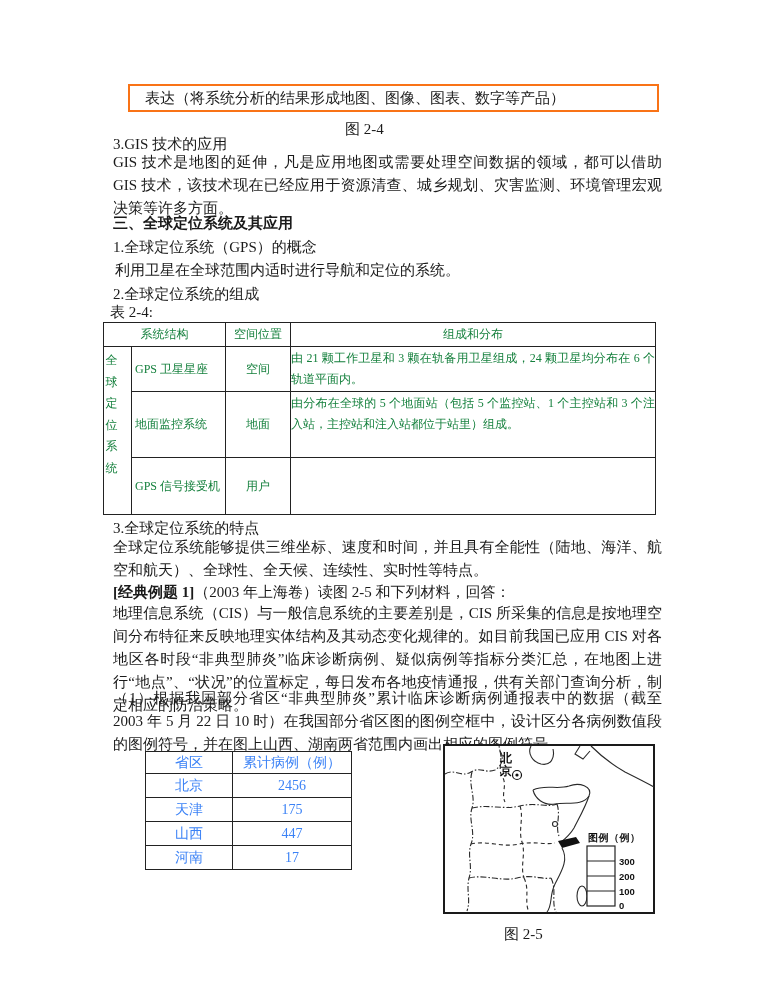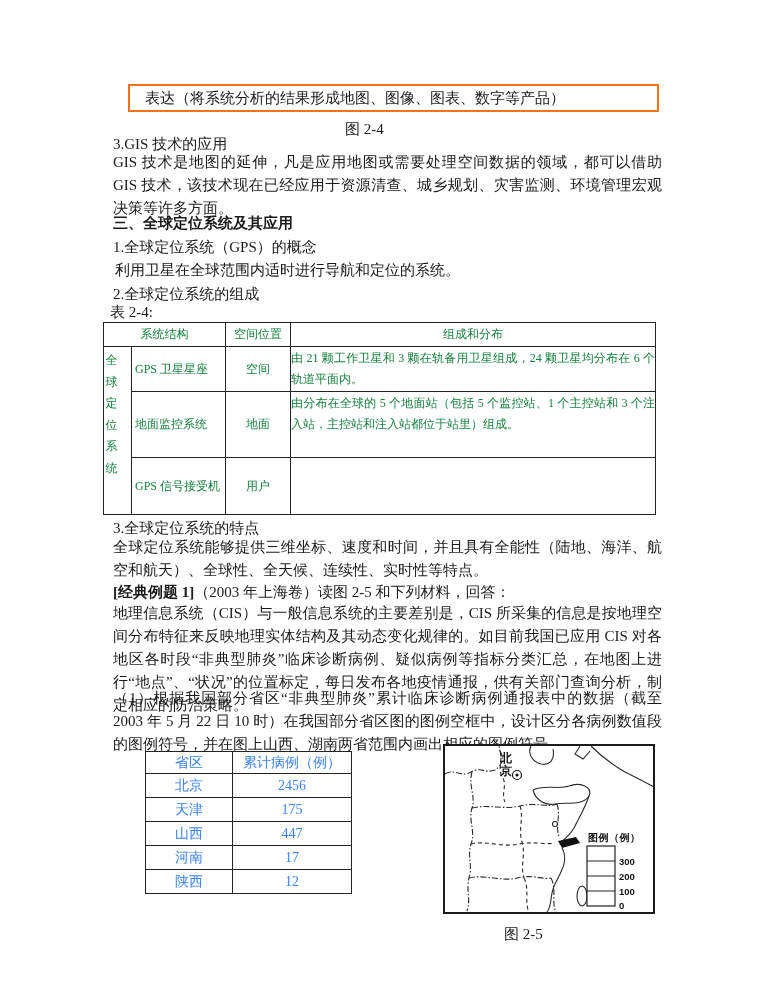--- a/index.html
+++ b/index.html
@@ -128,24 +128,20 @@
       <td>175</td>
     </tr>
     <tr style="height:24px">
       <td>山西</td>
       <td>447</td>
     </tr>
     <tr style="height:24px">
       <td>河南</td>
       <td>17</td>
     </tr>
-    <tr style="height:24px">
-      <td>陕西</td>
-      <td>12</td>
-    </tr>
   </tbody>
     </table>
 
   <div class="abs map">
     <svg width="212" height="170" viewBox="0 0 212 170">
       <rect x="1" y="1" width="210" height="168" fill="#ffffff" stroke="#1a1a1a" stroke-width="2"></rect>
       <g fill="none" stroke="#2a2a2a" stroke-width="1.1">
 
         <path stroke-dasharray="6 2 1.5 2" d="M2,30 C12,24 18,34 28,28 C38,22 42,30 52,26 C58,23 62,14 57,7 L56,2"></path>
         <path stroke-dasharray="6 2 1.5 2" d="M29,28 C25,42 33,52 29,64 C25,76 33,88 28,100 C24,112 30,122 26,134 C23,146 28,156 24,167"></path>

